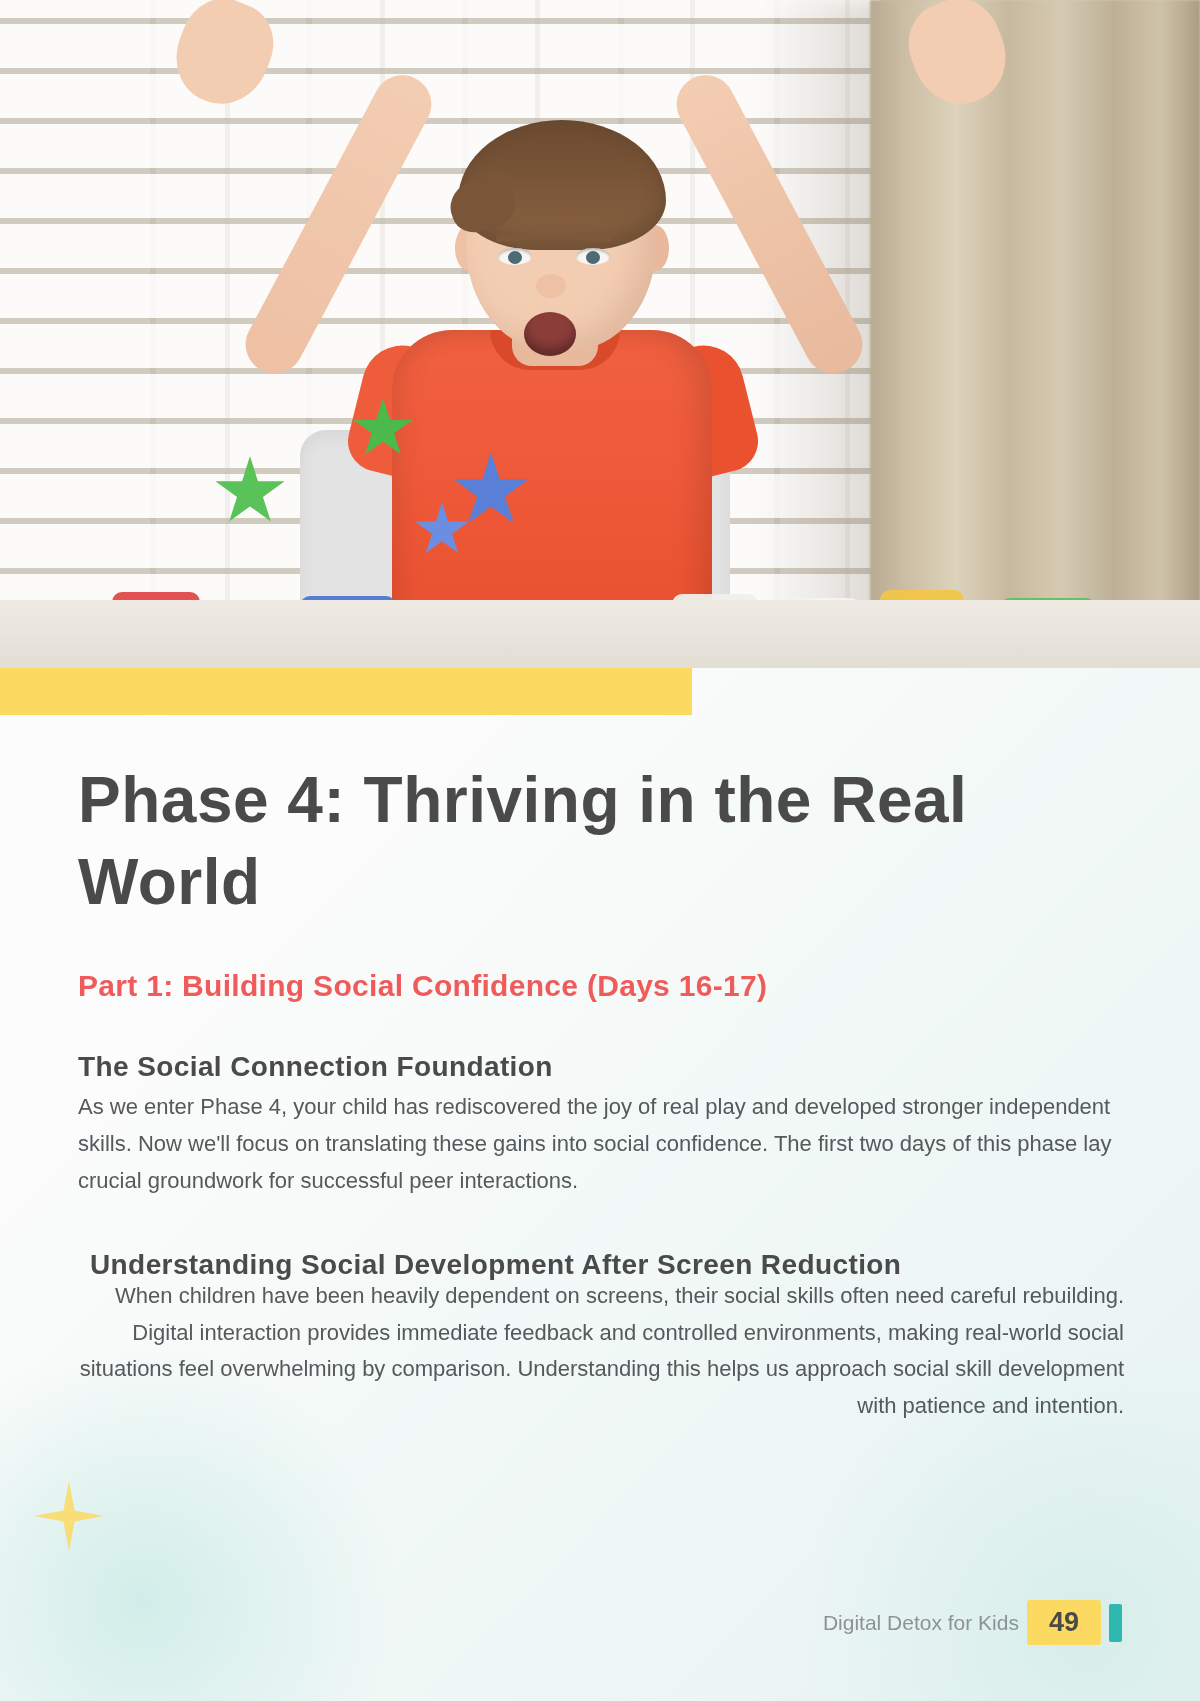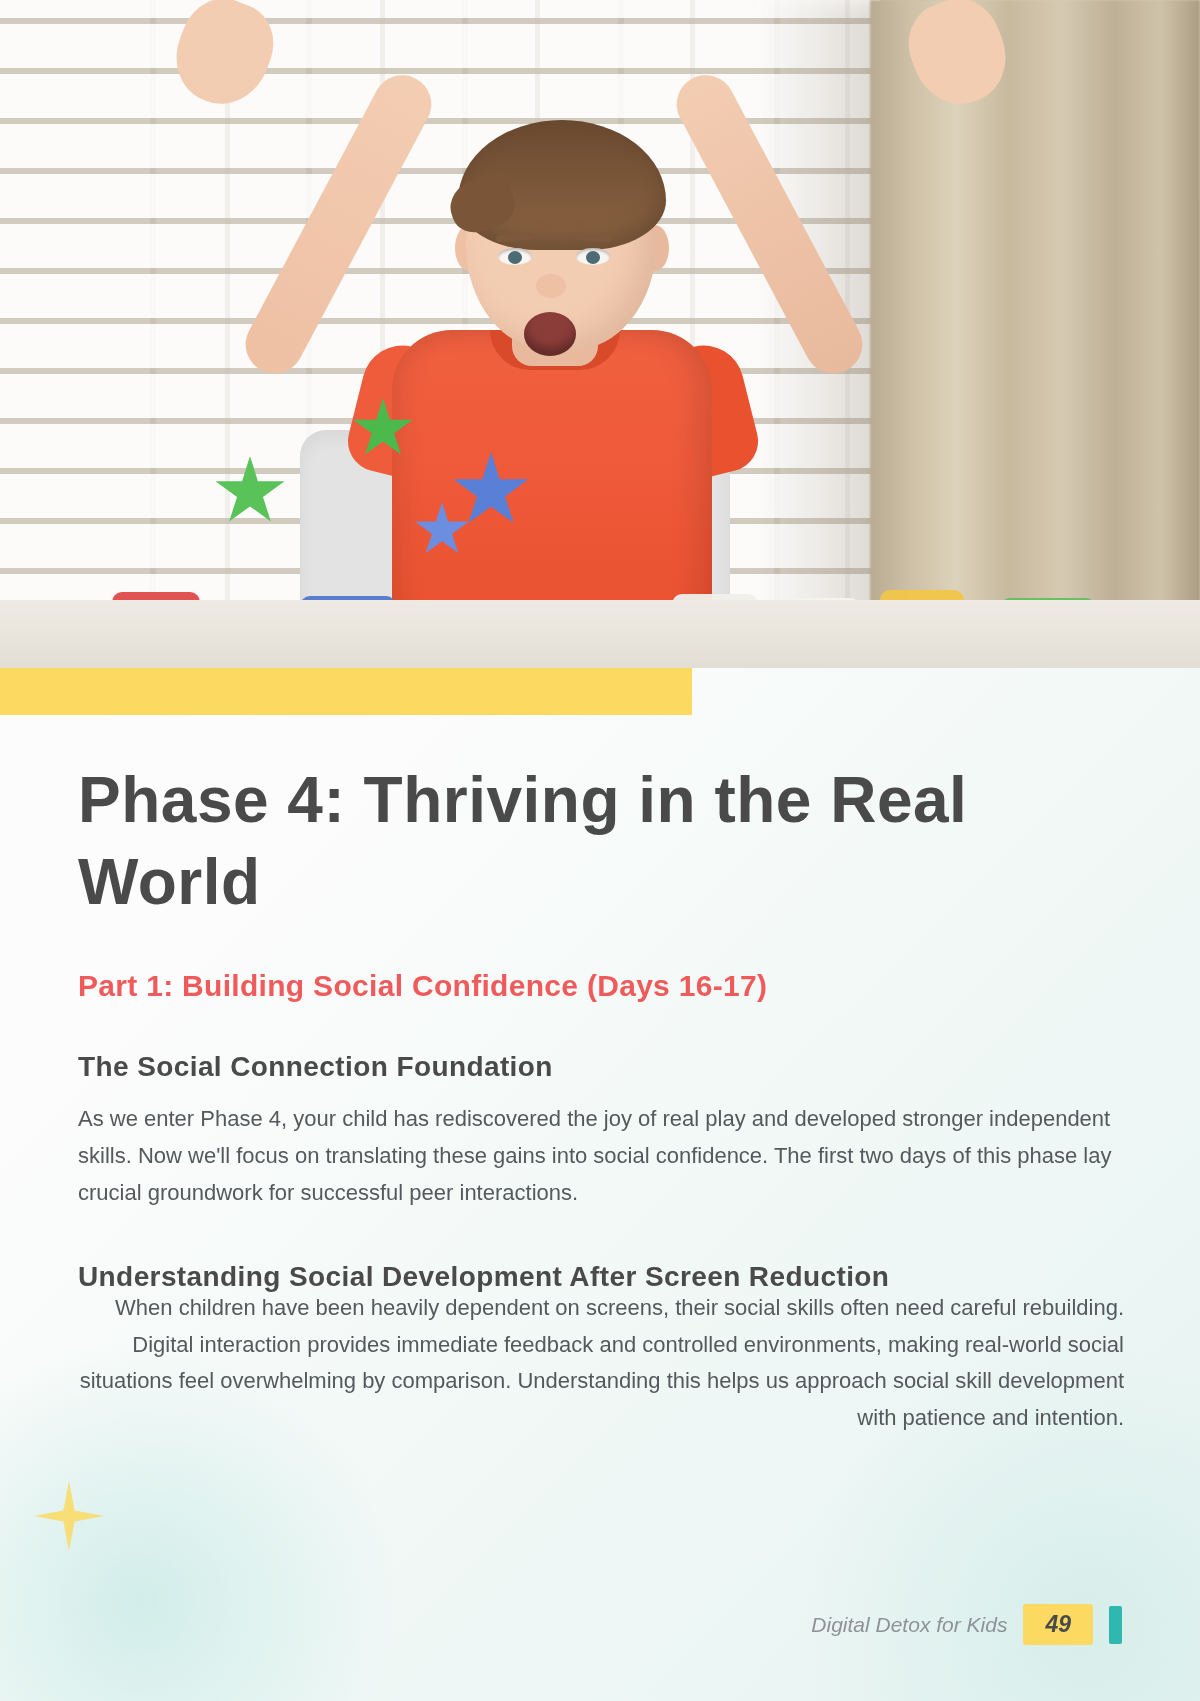--- a/index.html
+++ b/index.html
@@ -261,53 +261,52 @@
   }
   h3.sec-title {
     margin: 44px 0 0 0;
     font-size: 28px;
     line-height: 1.3;
     font-weight: bold;
     color: #4a4a4a;
     letter-spacing: 0.4px;
   }
   h3.sec-title.tight {
-    margin: 48px 0 0 0;
+    margin: 48px 0 0 12px;
     max-height: 62px;
     overflow: hidden;
   }
   p.body-text {
-    margin: 16px 0 0 0;
+    margin: 4px 0 0 0;
     font-size: 22px;
     line-height: 1.67;
     color: #55595c;
   }
   p.body-text.overlap {
     margin-top: -6px;
     text-align: right;
   }
 
   
   .footer {
     position: absolute;
     right: 78px;
     bottom: 56px;
     display: flex;
     align-items: center;
-    gap: 16px;
-    font-style: italic;
+    gap: 8px;
   }
   .footer-label {
     font-size: 21px;
     color: #8d9296;
   }
   .page-number {
     background: #fcd961;
     color: #4a4a4a;
-    font-size: 23px;
+    font-size: 27px;
     font-weight: bold;
     padding: 7px 22px;
     border-radius: 3px;
   }
   .footer-tick {
     width: 13px;
     height: 38px;
     background: #2fb8b0;
     border-radius: 2px;
   }

